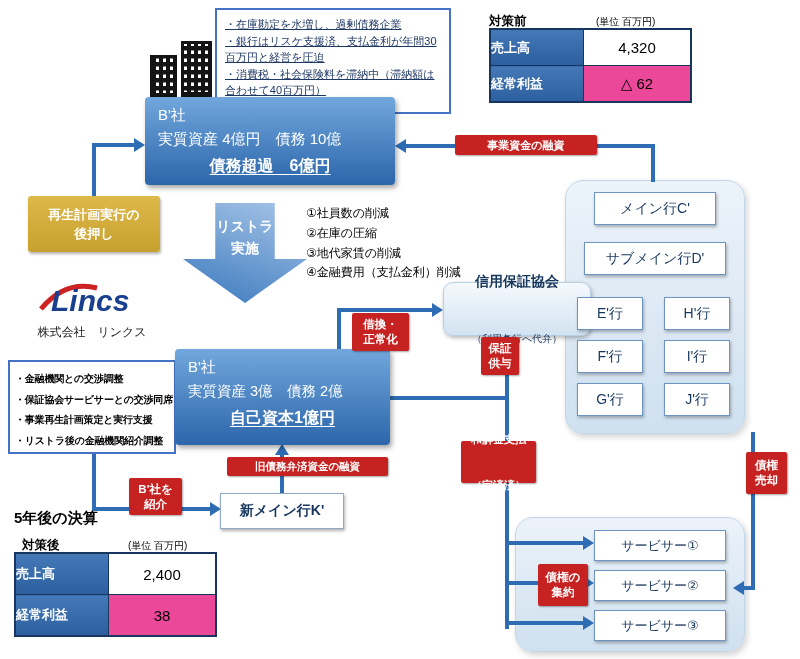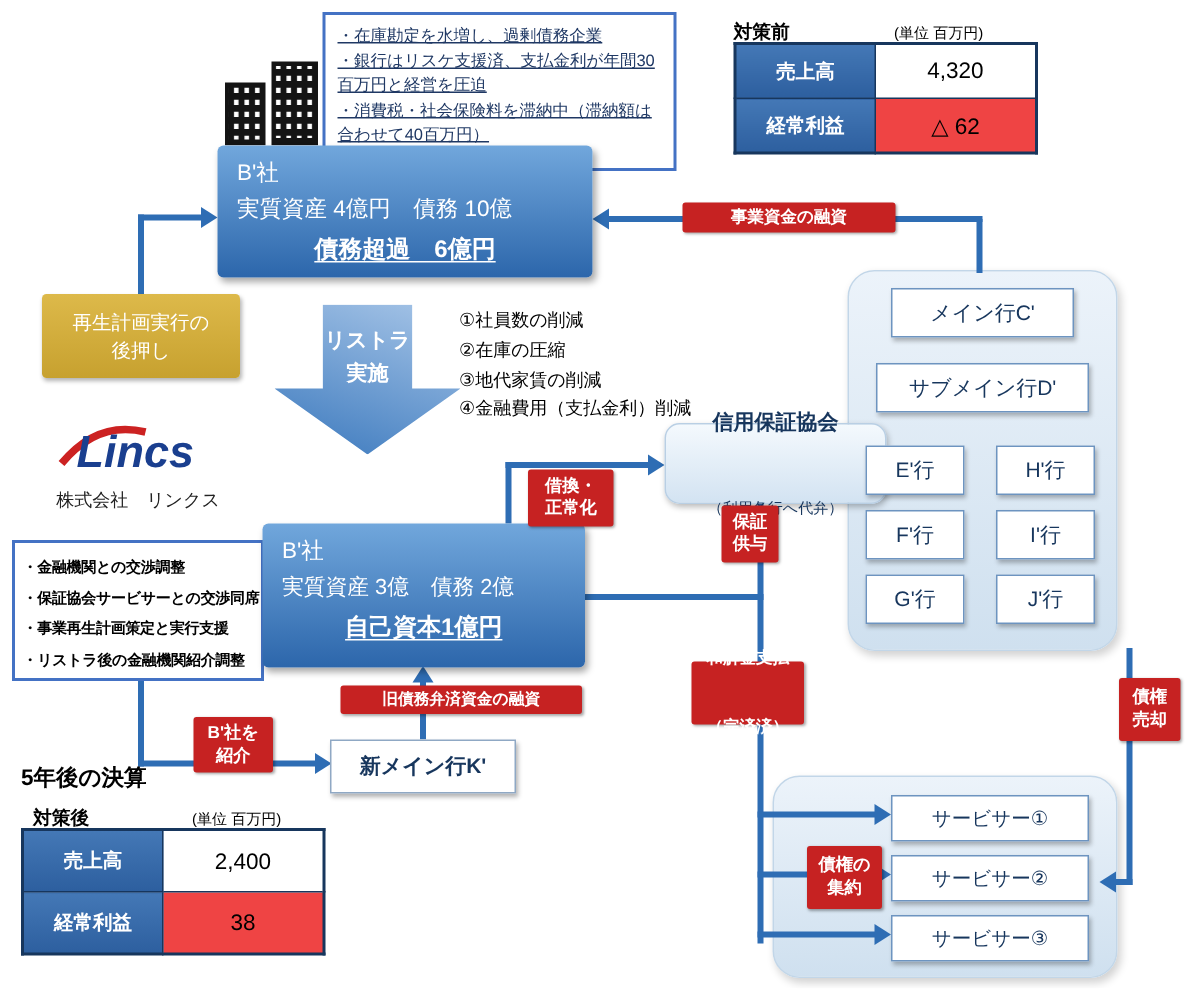--- a/index.html
+++ b/index.html
@@ -39,29 +39,29 @@
   .outline-box{position:absolute;background:#fff;border:2px solid #4472c4;box-sizing:border-box;z-index:2;}
   .callout{left:215px;top:8px;width:236px;height:106px;padding:6px 8px;font-size:11px;color:#1f3864;line-height:1.5;text-decoration:underline;}
   .services{left:8px;top:360px;width:168px;height:94px;padding:7px 5px;font-size:10px;font-weight:bold;
             color:#000;line-height:2.05;letter-spacing:-0.2px;white-space:nowrap;}
 
   
   .mtable{position:absolute;border-collapse:collapse;z-index:2;border:2px solid #17365d;background:#fff;}
   .mtable td{border:1px solid #17365d;height:35px;padding:0;}
   .mtable.tall td{height:40px;}
   .mtable .th{width:92px;background:linear-gradient(180deg,#4478b6,#2d5f9f);color:#fff;font-weight:bold;
-              font-size:13px;text-align:center;}
+              font-size:13px;}
   .mtable .tv{width:106px;font-size:15px;text-align:center;color:#000;background:#fff;}
-  .mtable .gray{background:#ef4444;}
+  .mtable .gray{background:#ec4899;}
   .tbl-title{position:absolute;font-size:12.5px;font-weight:bold;color:#000;z-index:2;}
   .tbl-unit{position:absolute;font-size:10px;color:#000;z-index:2;}
 
   
   .goldbox{position:absolute;left:28px;top:196px;width:132px;height:56px;
-           background:linear-gradient(180deg,#ddb94a,#c7a12f);color:#fff;font-weight:normal;font-size:13px;
+           background:linear-gradient(180deg,#ddb94a,#c7a12f);color:#fff;font-weight:bold;font-size:13px;
            text-align:center;display:flex;flex-direction:column;justify-content:center;line-height:1.5;
            border-radius:3px;box-shadow:1px 2px 3px rgba(0,0,0,.3);z-index:2;}
 
   
   .bigarrow{position:absolute;left:183px;top:203px;width:124px;height:100px;z-index:2;
             background:linear-gradient(200deg,#a8c6e8,#3a78bd);
             clip-path:polygon(26% 0%,74% 0%,74% 56%,100% 56%,50% 100%,0% 56%,26% 56%);}
   .bigarrow span{position:absolute;width:100%;text-align:center;color:#fff;font-weight:bold;font-size:14px;}
 
   .restructure-list{position:absolute;left:306px;top:204px;font-size:12px;color:#000;line-height:1.65;z-index:2;white-space:nowrap;}

